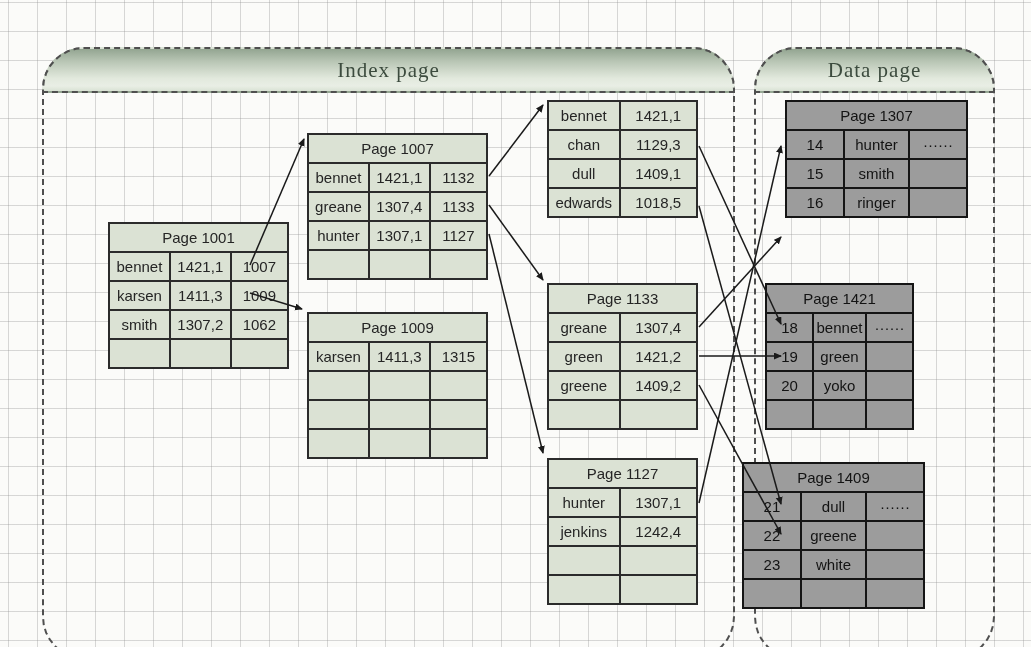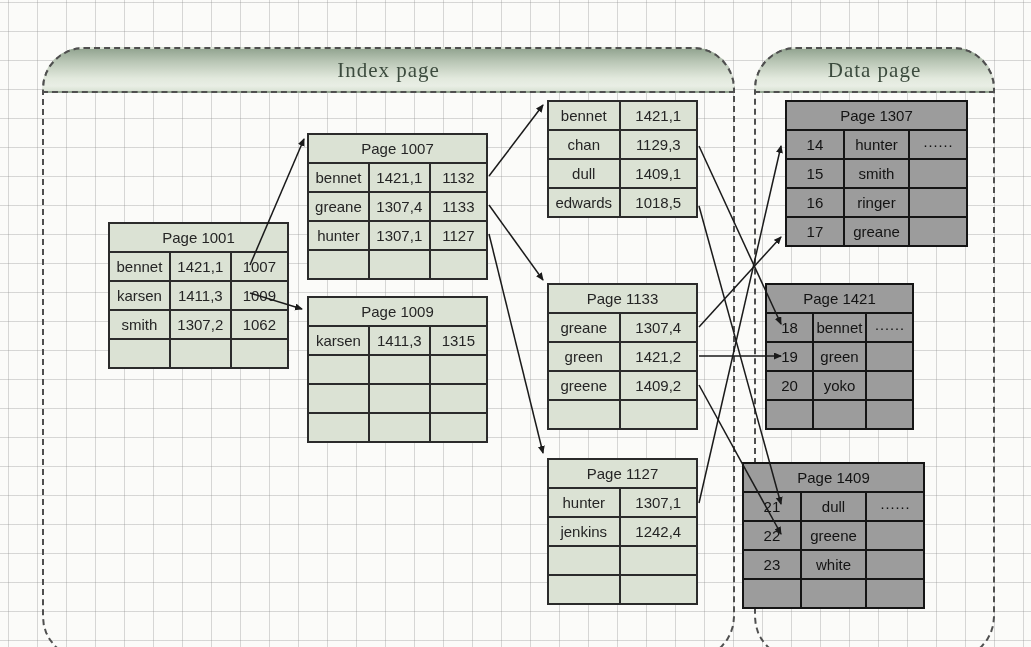--- a/index.html
+++ b/index.html
@@ -39,21 +39,21 @@
     display: inline-block;
     line-height: 42px;
     font-family: "Liberation Serif", serif;
     font-size: 21px;
     color: #3c4b3e;
     letter-spacing: 1px;
   }
   .tbl-host { position: absolute; z-index: 3; }
   #t1001 { left: 68px;  top: 222px; width: 181px; margin-left: 40px; }
   #t1007 { left: 307px; top: 133px; width: 181px; }
-  #t1009 { left: 307px; top: 296px; width: 181px; }
+  #t1009 { left: 307px; top: 312px; width: 181px; }
   #t1132 { left: 547px; top: 100px; width: 151px; }
   #t1133 { left: 547px; top: 283px; width: 151px; }
   #t1127 { left: 547px; top: 458px; width: 151px; }
   #t1307 { left: 785px; top: 100px; width: 183px; }
   #t1421 { left: 765px; top: 283px; width: 149px; border-radius: 16px; }
   #t1409 { left: 742px; top: 462px; width: 183px; }
   table.ptable {
     border-collapse: collapse;
     table-layout: fixed;
     width: 100%;
@@ -304,25 +304,20 @@
             <td>······</td>
           </tr>
           <tr>
             <td>15</td>
             <td>smith</td>
             <td></td>
           </tr>
           <tr>
             <td>16</td>
             <td>ringer</td>
-            <td></td>
-          </tr>
-          <tr>
-            <td>17</td>
-            <td>greane</td>
             <td></td>
           </tr>
         </tbody>
       </table>
     </div>
   <div class="tbl-host" id="t1421">
       <table class="ptable data">
         <colgroup>
           <col style="width: 32%;">
           <col style="width: 36%;">

